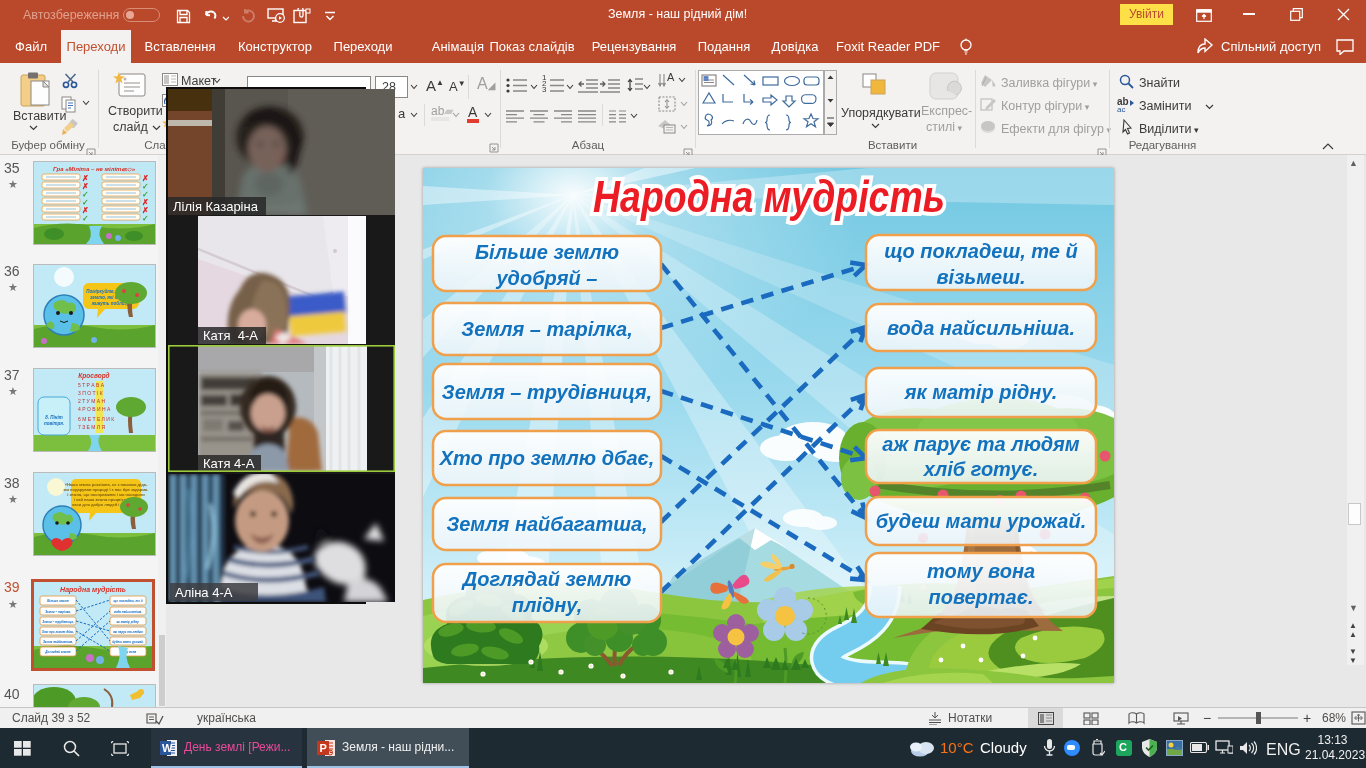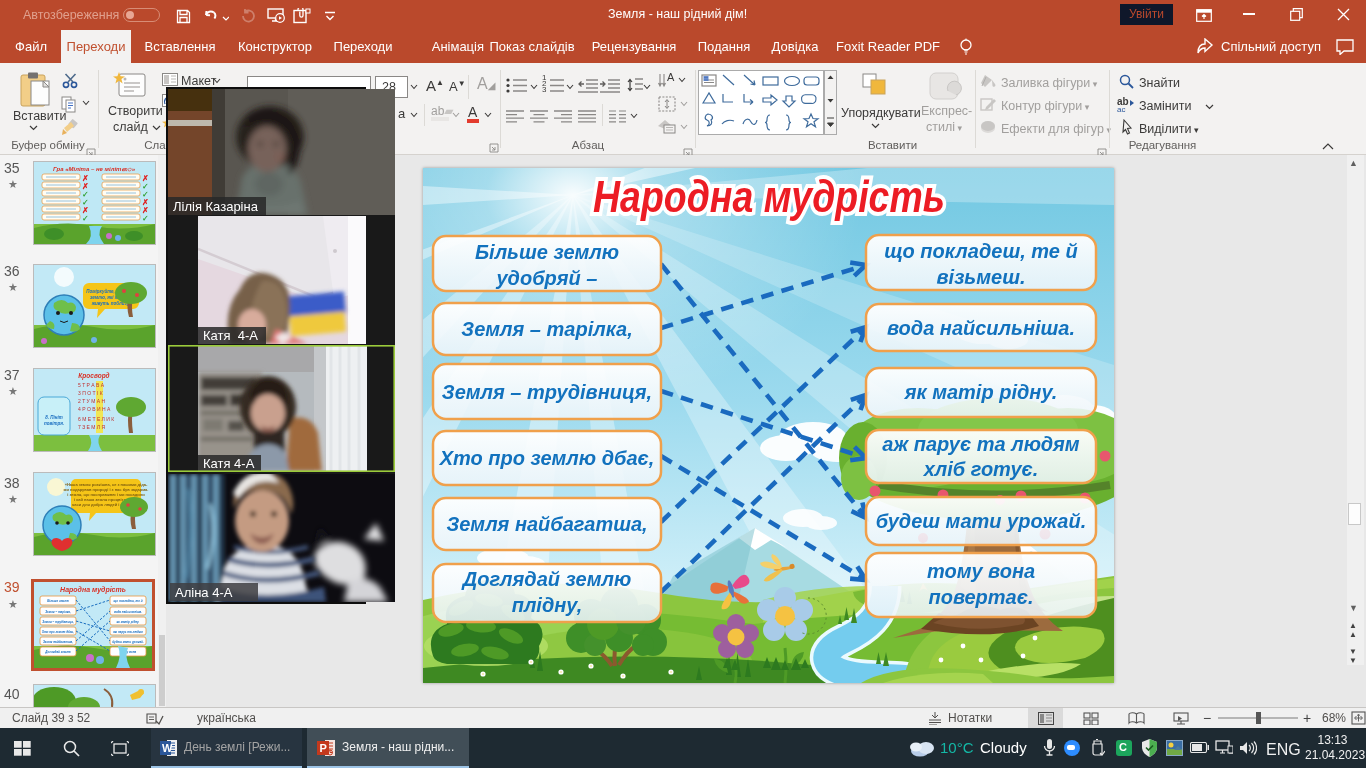--- a/index.html
+++ b/index.html
@@ -55,21 +55,21 @@
     <svg class="abs" style="left:293px;top:8px;" width="18" height="16" viewBox="0 0 18 16">
         <rect x="1" y="2.5" width="12" height="12" fill="none" stroke="#fff" stroke-width="1.4"></rect>
         <path d="M5 2.5 v-1 a2.5 2.5 0 0 1 5 0 v6 a1.6 1.6 0 0 1 -3.2 0 v-4" fill="none" stroke="#fff" stroke-width="1.3"></path>
         <rect x="13" y="1" width="4" height="4" fill="#BA492C" stroke="#fff" stroke-width="1"></rect>
       </svg>
     <svg class="abs" style="left:324px;top:11px;" width="12" height="10" viewBox="0 0 12 10">
         <path d="M1 1.5 h10" stroke="#fff" stroke-width="1.5"></path>
         <path d="M2.5 5 l3.5 3.5 l3.5 -3.5" fill="none" stroke="#fff" stroke-width="1.4"></path>
       </svg>
     <div class="abs" style="left:608px;top:7px;width:200px;font-size:12.5px;color:#fff;">Земля - наш рідний дім!</div>
-    <div class="abs" style="left:1120px;top:4px;width:53px;height:21px;background:#0f172a;text-align:center;line-height:21px;font-size:12px;color:#BA492C;">Увійти</div>
+    <div class="abs" style="left:1120px;top:4px;width:53px;height:21px;background:#fde047;text-align:center;line-height:21px;font-size:12px;color:#BA492C;">Увійти</div>
     <svg class="abs" style="left:1196px;top:9px;" width="16" height="13" viewBox="0 0 16 13">
         <rect x="0.7" y="0.7" width="14.6" height="11.6" fill="none" stroke="#fff" stroke-width="1.2"></rect>
         <rect x="0.7" y="0.7" width="14.6" height="3" fill="#fff"></rect>
         <path d="M8 10 v-4 M6 7.5 l2 -2 l2 2" stroke="#fff" stroke-width="1.2" fill="none"></path>
       </svg>
     <div class="abs" style="left:1243px;top:13px;width:12px;height:1.5px;background:#fff;"></div>
     <svg class="abs" style="left:1290px;top:8px;" width="13" height="13" viewBox="0 0 13 13">
         <rect x="0.7" y="3.3" width="9" height="9" fill="none" stroke="#fff" stroke-width="1.2"></rect>
         <path d="M3.3 3.3 v-2.6 h9 v9 h-2.6" fill="none" stroke="#fff" stroke-width="1.2"></path>
       </svg>
@@ -900,37 +900,37 @@
         <rect x="3" y="3" width="12" height="9" fill="none" stroke="#E8E8E8" stroke-width="1.3"></rect>
         <path d="M0 2 L2 0 M16 0 l2 2 M0 13 l2 2 M16 15 l2 -2" stroke="#E8E8E8" stroke-width="1.3"></path>
       </svg>
     <div class="abs" style="left:151px;top:0;width:151px;height:40px;background:#273440;border-bottom:2px solid #9CC3E5;"></div>
     <svg class="abs" style="left:160px;top:11px;" width="18" height="18" viewBox="0 0 18 18">
         <rect x="7" y="1" width="10" height="16" fill="#F0F0F0"></rect>
         <path d="M9 4 h6 M9 6.5 h6 M9 9 h6 M9 11.5 h6 M9 14 h6" stroke="#2B579A" stroke-width="1"></path>
         <rect x="0" y="2" width="11" height="14" fill="#2B579A"></rect>
         <text x="2" y="13" font-size="11" fill="#fff" font-weight="bold" font-family="Liberation Sans">W</text>
       </svg>
-    <div class="abs" style="left:184px;top:12px;font-size:12px;color:#a3a3a3;">День землі [Режи...</div>
+    <div class="abs" style="left:184px;top:12px;font-size:12px;color:#ec4899;">День землі [Режи...</div>
     <div class="abs" style="left:307px;top:0;width:162px;height:40px;background:#414E57;border-bottom:2px solid #9CC3E5;"></div>
     <svg class="abs" style="left:317px;top:11px;" width="19" height="18" viewBox="0 0 19 18">
         <rect x="8" y="1" width="10" height="16" fill="#F6E4E0"></rect>
         <path d="M10 4 h6 M10 7 h6 M10 10 h6" stroke="#C4391D" stroke-width="1"></path>
         <circle cx="13" cy="13.5" r="2.5" fill="none" stroke="#C4391D"></circle>
         <path d="M13 11 v2.5 h2.5" fill="none" stroke="#C4391D"></path>
         <rect x="0" y="2" width="12" height="14" fill="#C4391D"></rect>
         <text x="2.5" y="13" font-size="11" fill="#fff" font-weight="bold" font-family="Liberation Sans">P</text>
       </svg>
     <div class="abs" style="left:342px;top:12px;font-size:12px;color:#F0F0F0;">Земля - наш рідни...</div>
     <svg class="abs" style="left:908px;top:12px;" width="28" height="17" viewBox="0 0 28 17">
         <ellipse cx="12" cy="11" rx="9" ry="5.5" fill="#B8CCE8"></ellipse>
         <ellipse cx="18" cy="8" rx="8" ry="6" fill="#D8E4F2"></ellipse>
         <ellipse cx="8" cy="7" rx="6" ry="4.5" fill="#E8F0F8"></ellipse>
       </svg>
-    <div class="abs" style="left:940px;top:11px;font-size:15px;color:#14b8a6;">10°C</div>
+    <div class="abs" style="left:940px;top:11px;font-size:15px;color:#f97316;">10°C</div>
     <div class="abs" style="left:980px;top:11px;font-size:15px;color:#FFFFFF;">Cloudy</div>
     <svg class="abs" style="left:1043px;top:11px;" width="13" height="18" viewBox="0 0 13 18">
         <rect x="4" y="0" width="5" height="10" rx="2.5" fill="#E8E8E8"></rect>
         <path d="M1.5 7 a5 5 0 0 0 10 0 M6.5 12 v4 M3.5 16 h6" stroke="#E8E8E8" stroke-width="1.3" fill="none"></path>
       </svg>
     <div class="abs" style="left:1064px;top:12px;width:16px;height:16px;border-radius:50%;background:#2D8CFF;"></div>
     <div class="abs" style="left:1067px;top:17px;width:8px;height:5px;border-radius:2px;background:#fff;"></div>
     <svg class="abs" style="left:1091px;top:11px;" width="14" height="18" viewBox="0 0 14 18">
         <path d="M3 5 V2 h7 v3 M2 5 h9 v9 a2 2 0 0 1 -2 2 h-5 a2 2 0 0 1 -2 -2 z" fill="none" stroke="#E8E8E8" stroke-width="1.2"></path>
         <path d="M5 0.5 h2 M9 14 l2 2 l3 -4" stroke="#E8E8E8" stroke-width="1.2" fill="none"></path>

